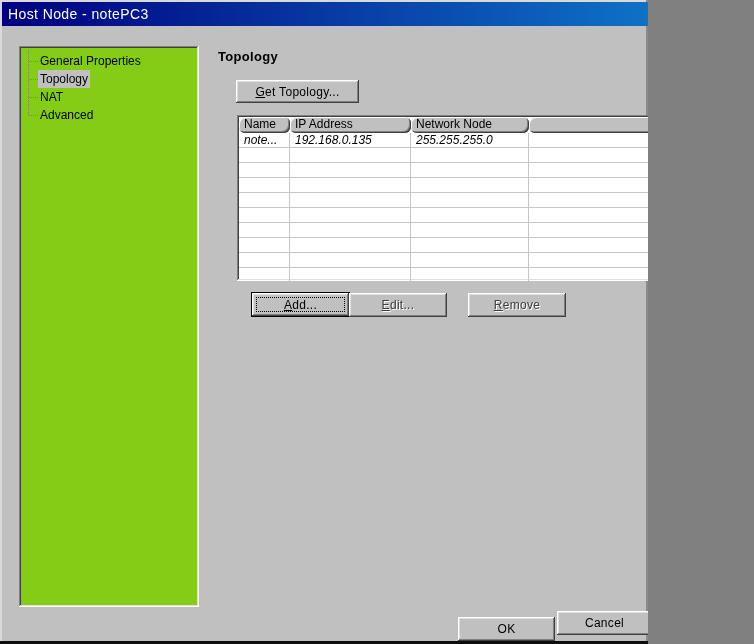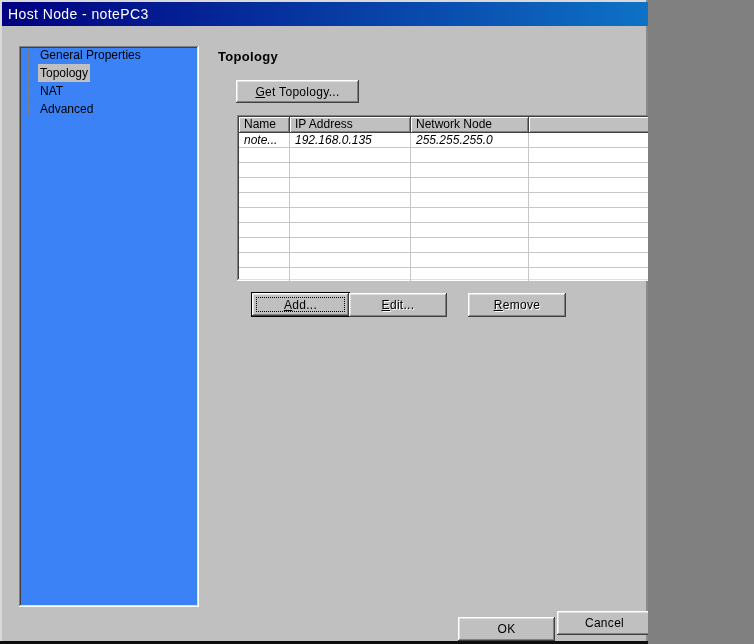--- a/index.html
+++ b/index.html
@@ -21,23 +21,24 @@
   }
   .close-btn{
     position:absolute;top:4px;right:6px;width:20px;height:20px;
     background:#c0c0c0;border:none;padding:0;cursor:default;
     box-shadow: inset -1px -1px 0 #404040, inset 1px 1px 0 #ffffff,
                 inset -2px -2px 0 #808080, inset 2px 2px 0 #dfdfdf;
     display:flex;align-items:center;justify-content:center;
   }
   
   .tree-panel{
-    position:absolute;left:19px;top:46px;width:180px;height:561px;background:#3b82f6;
+    position:absolute;left:19px;top:46px;width:180px;height:561px;background:#84cc16;
     box-shadow: inset -1px -1px 0 #ffffff, inset 1px 1px 0 #808080,
                 inset -2px -2px 0 #dfdfdf, inset 2px 2px 0 #404040;
+    padding-top:6px;
   }
   .tree-vline{position:absolute;left:9px;top:4px;height:65px;border-left:1px dotted #808080;}
   .tree-item{position:relative;height:18px;line-height:18px;padding-left:19px;white-space:nowrap;cursor:default;}
   .tree-item::before{content:"";position:absolute;left:10px;top:9px;width:9px;border-top:1px dotted #808080;}
   .tree-item .label{display:inline-block;padding:0 2px;}
   .tree-item.selected .label{background:#c0c0c0;}
   
   .page-heading{position:absolute;left:218px;top:49px;font-size:13px;font-weight:bold;letter-spacing:.3px;}
   
   .btn{
@@ -46,41 +47,42 @@
     box-shadow: inset -1px -1px 0 #404040, inset 1px 1px 0 #ffffff,
                 inset -2px -2px 0 #808080, inset 2px 2px 0 #dfdfdf;
     display:flex;align-items:center;justify-content:center;letter-spacing:.3px;
   }
   .btn.default-btn{
     box-shadow: 0 0 0 1px #000000,
                 inset -1px -1px 0 #404040, inset 1px 1px 0 #ffffff,
                 inset -2px -2px 0 #808080, inset 2px 2px 0 #dfdfdf;
   }
   .btn.default-btn::after{content:"";position:absolute;inset:4px;border:1px dotted #000;}
-  .btn.disabled .lbl{color:#000000;text-shadow:1px 1px 0 #ffffff;}
+  .btn.disabled .lbl{color:#404040;text-shadow:1px 1px 0 #ffffff;}
   #btn-get-topology{left:236px;top:80px;width:123px;height:23px;}
   #btn-add{left:252px;top:293px;width:97px;height:23px;}
   #btn-edit{left:349px;top:293px;width:98px;height:24px;}
   #btn-remove{left:468px;top:293px;width:98px;height:24px;}
   #btn-ok{left:458px;top:617px;width:97px;height:24px;}
   #btn-cancel{left:557px;top:611px;width:95px;height:24px;}
   #btn-help{left:654px;top:611px;width:96px;height:24px;}
   
   .table{
     position:absolute;left:237px;top:115px;width:513px;height:166px;background:#ffffff;
     box-shadow: inset -1px -1px 0 #ffffff, inset 1px 1px 0 #808080,
                 inset -2px -2px 0 #dfdfdf, inset 2px 2px 0 #404040;
     padding:2px;overflow:hidden;
   }
   .thead{display:flex;height:16px;}
   .th{
     background:#c0c0c0;height:16px;line-height:15px;padding-left:5px;
     white-space:nowrap;overflow:hidden;
     box-shadow: inset -1px -1px 0 #404040, inset 1px 1px 0 #ffffff,
                 inset -2px -2px 0 #808080;
+    border-radius: 6px;
   }
   .tr{display:flex;height:15px;line-height:14px;border-bottom:1px solid #c6c6c6;font-style:italic;}
   .td{padding-left:5px;white-space:nowrap;overflow:hidden;border-right:1px solid #c6c6c6;}
   .td.last{border-right:none;}
 </style>
 </head>
 <body>
 
 <div class="window">
 

